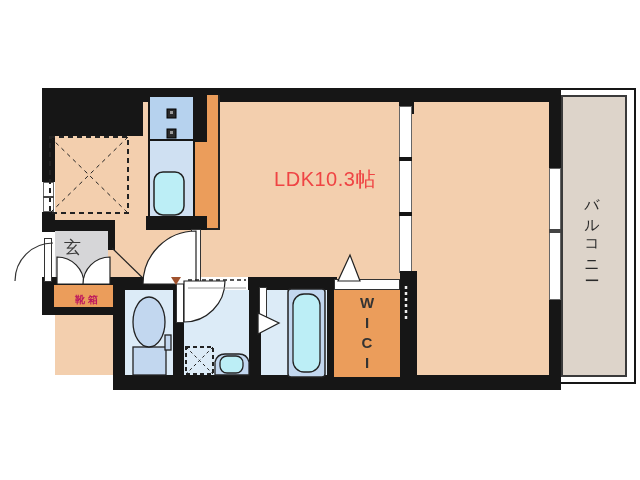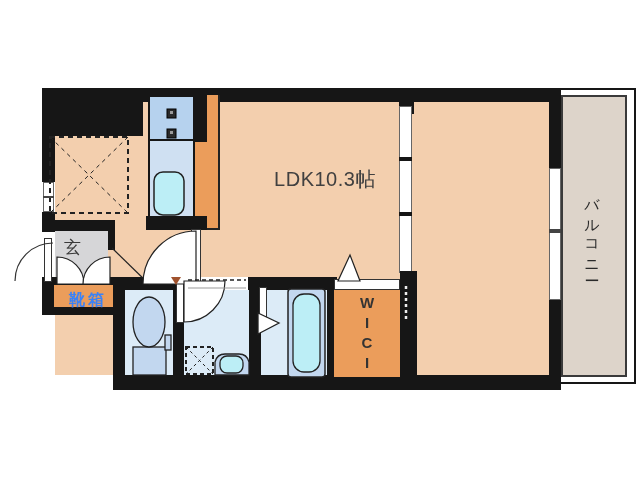--- a/index.html
+++ b/index.html
@@ -6,28 +6,28 @@
   #canvas{position:relative;width:640px;height:480px;background:#fff;overflow:hidden;
           font-family:"Liberation Sans","DejaVu Sans",sans-serif;}
   .abs{position:absolute;box-sizing:border-box;}
   .wall{background:var(--wall);}
   .floor{background:var(--floor);}
   .orange{background:var(--accent-orange);}
   .gray{background:var(--entry-gray);}
   .waterroom{background:var(--room-blue);}
   .whitebar{background:#fff;border:1px solid #333;}
   svg.overlay{position:absolute;left:0;top:0;pointer-events:none;}
-  .label{color:#404040;}
+  .label{color:#ef4444;}
   #ldk-label{left:235px;top:166px;width:180px;text-align:center;font-size:20px;letter-spacing:.5px;}
   #western-label{left:420px;top:228px;width:130px;text-align:center;font-size:20px;}
   #balcony-label{left:582px;top:188px;height:140px;writing-mode:vertical-rl;text-orientation:mixed;
                  font-size:15px;letter-spacing:4px;color:#2a2a2a;}
   #genkan-label{left:64px;top:236px;font-size:17px;color:#3a3a3a;}
   #shoebox-label{left:54px;top:285px;width:68px;height:30px;display:flex;align-items:center;justify-content:center;
-                 font-size:16px;font-weight:bold;letter-spacing:3px;color:#3b82f6;}
+                 font-size:10px;font-weight:bold;letter-spacing:3px;color:#be185d;}
   #wic-floor{display:flex;flex-direction:column;align-items:center;padding-top:3px;
              font-size:15px;font-weight:600;line-height:20px;color:#333;}
   .win{background:#fff;border:1px solid #666;}
 </style>
 </head>
 <body>
 
 <div id="canvas">
 
   <div class="abs" style="left:551px;top:88px;width:85px;height:296px;background:#fff;border:2px solid #161616;"></div>

